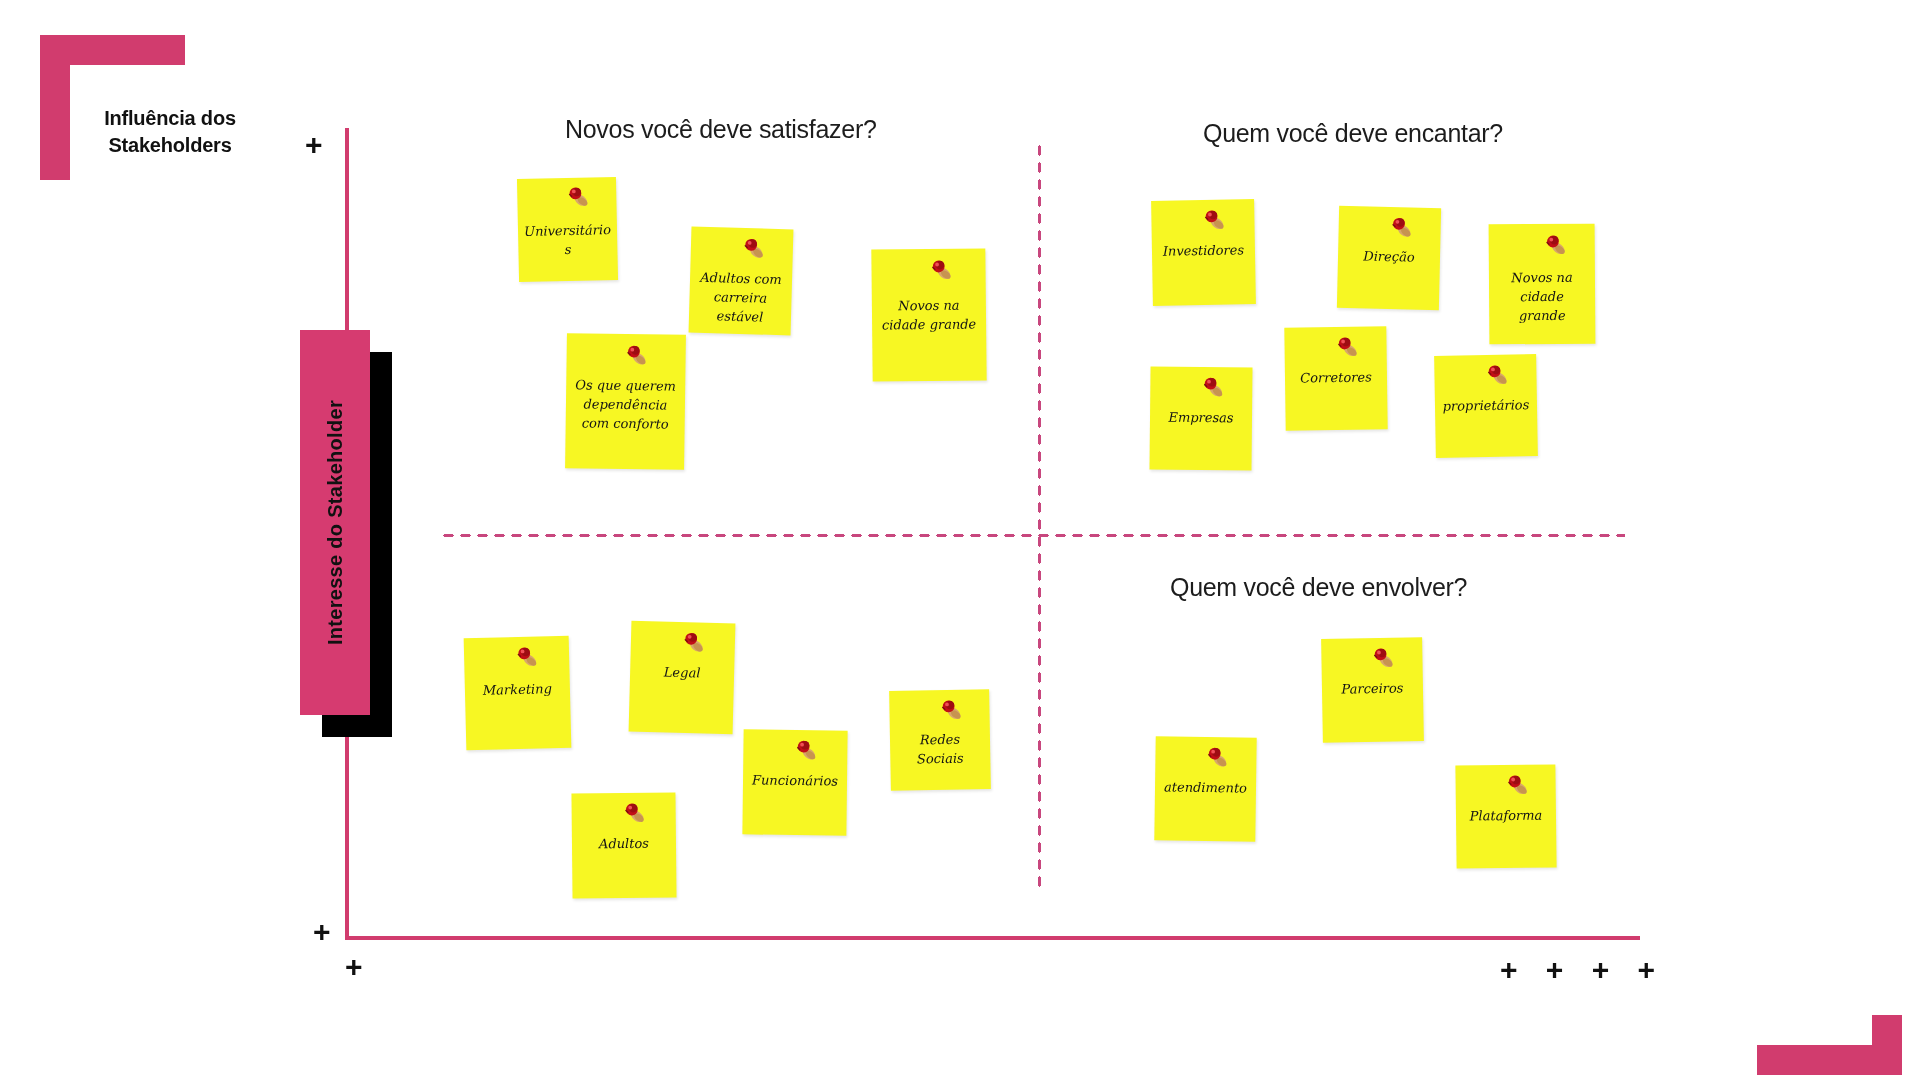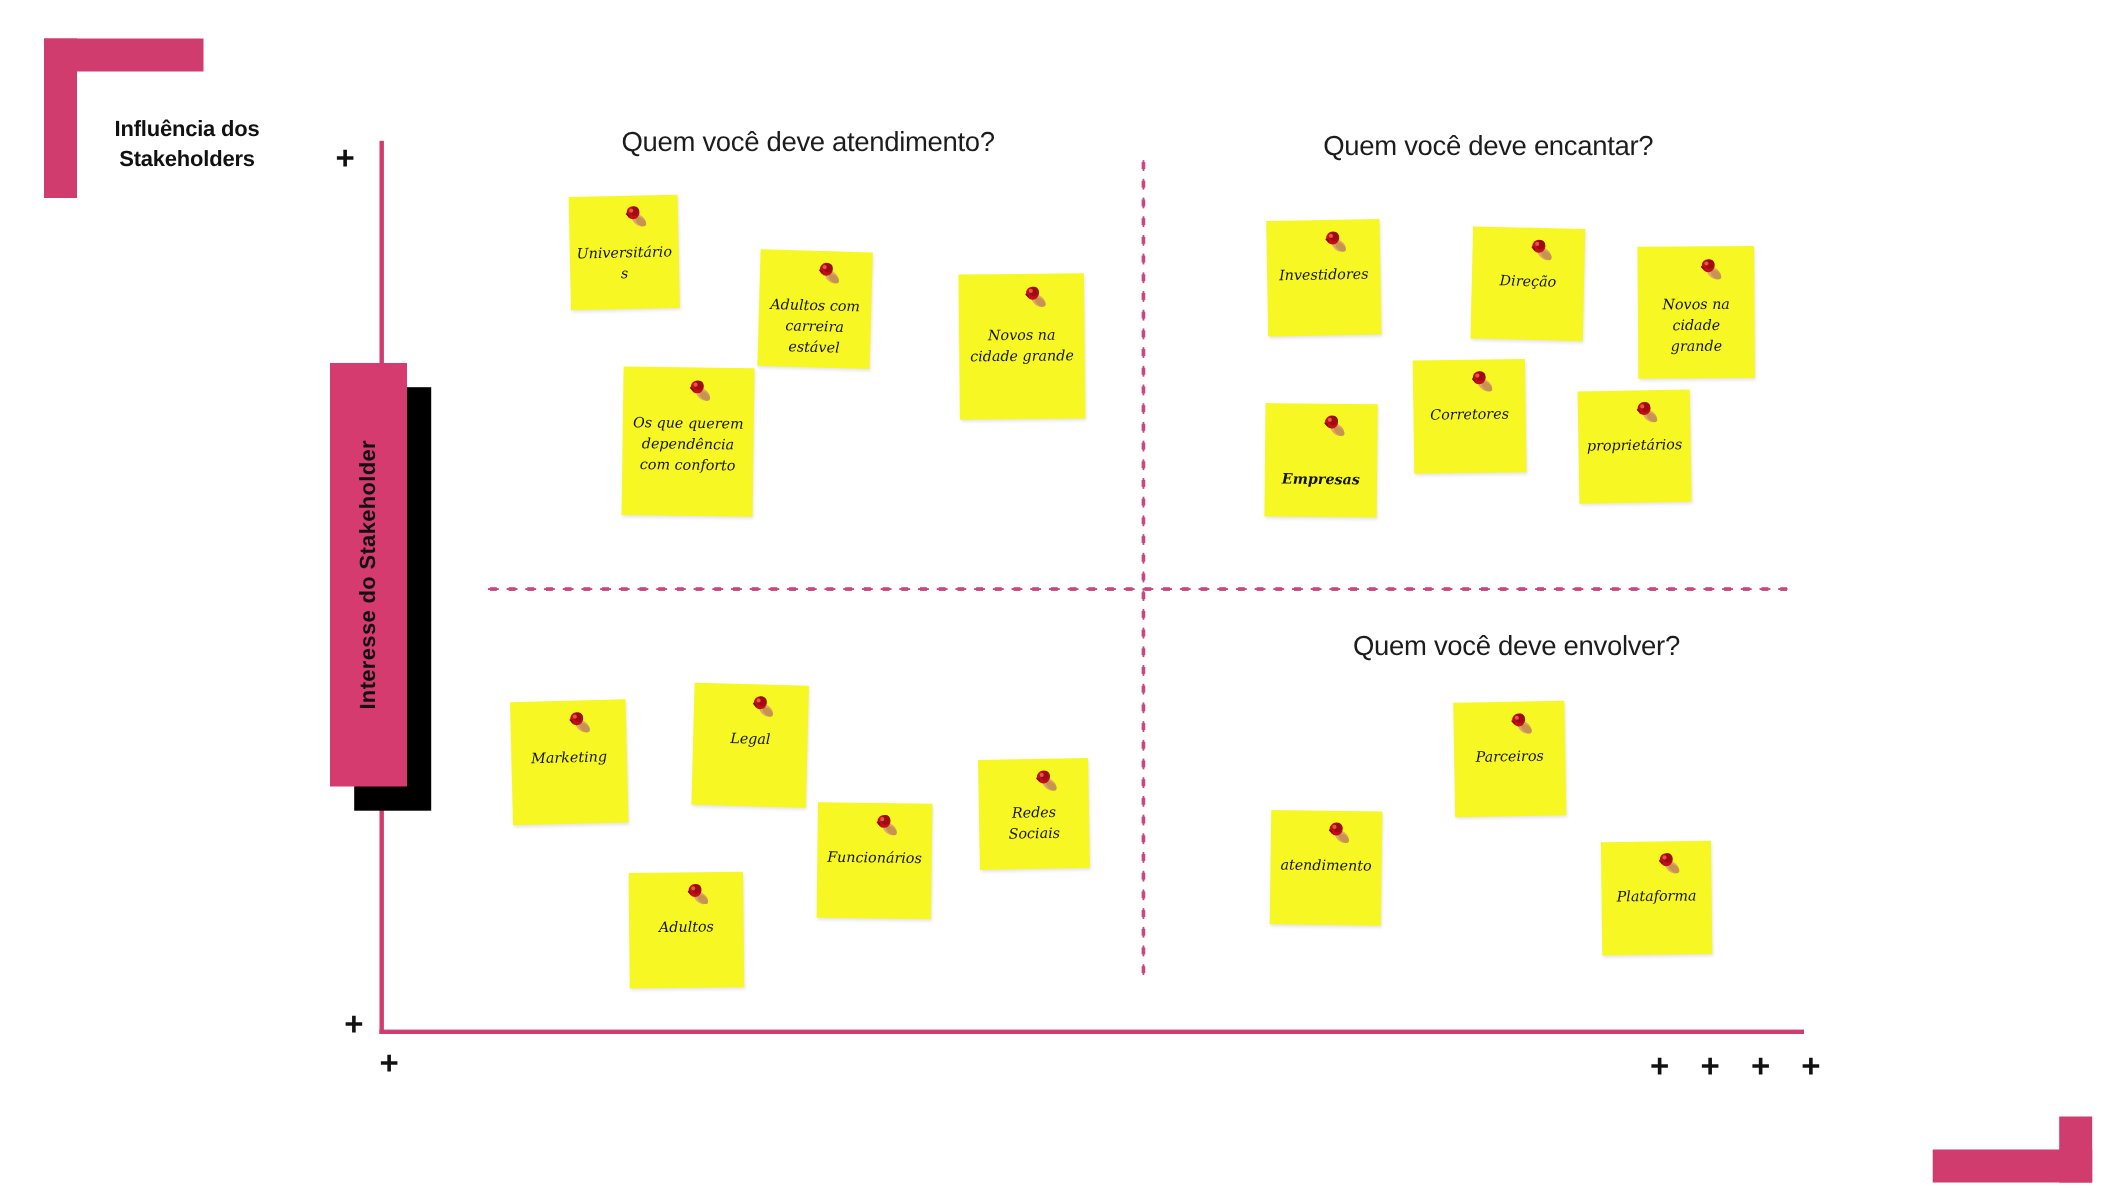--- a/index.html
+++ b/index.html
@@ -86,21 +86,21 @@
 
   
   .quadrant-title {
     position: absolute; font-size: 25px; color: #1c1c1c;
     font-family: "Liberation Sans", sans-serif; white-space: nowrap;
     letter-spacing: -0.3px;
   }
   #q-satisfazer { left: 565px;  top: 115px; }
   #q-encantar   { left: 1203px; top: 119px; }
   #q-informar   { left: 568px;  top: 572px; }
-  #q-envolver   { left: 1230px; top: 573px; }
+  #q-envolver   { left: 1170px; top: 573px; }
 
   
   .note {
     position: absolute;
     background: #f7f723;
     display: flex; align-items: flex-start; justify-content: center;
     box-shadow: 1px 2px 3px rgba(0,0,0,.10);
   }
   .note .note-text {
     position: relative; z-index: 2;
@@ -149,21 +149,21 @@
     <div class="shadow"></div>
     <div class="face">
       <span>Interesse do Stakeholder</span>
     </div>
   </div>
 
 
   <div class="dotted-v" id="divider-v"></div>
   <div class="dotted-h" id="divider-h"></div>
 
-  <div class="quadrant-title" id="q-satisfazer">Quem você deve atendimento?</div>
+  <div class="quadrant-title" id="q-satisfazer">Novos você deve satisfazer?</div>
   <div class="quadrant-title" id="q-encantar">Quem você deve encantar?</div>
   <div class="quadrant-title" id="q-envolver">Quem você deve envolver?</div>
 
   <div class="note" style="left:518px; top:178px; width:99px; height:103px; transform:rotate(-1.2deg);">
     <span class="pin" style="left:46px; top:5px;">
 <svg viewBox="0 0 30 30" width="30" height="30" xmlns="http://www.w3.org/2000/svg">
   <ellipse cx="17.5" cy="17.5" rx="7.2" ry="4.6" transform="rotate(38 17.5 17.5)" fill="#d9a86a"></ellipse>
   <ellipse cx="19.2" cy="18.8" rx="5.6" ry="3.2" transform="rotate(38 19.2 18.8)" fill="#c79450"></ellipse>
   <circle cx="12.2" cy="10.6" r="5.9" fill="#c10f16"></circle>
   <circle cx="13.6" cy="9.2" r="4.3" fill="#9e0d12"></circle>
@@ -268,21 +268,21 @@
   <div class="note" style="left:1150px; top:367px; width:102px; height:103px; transform:rotate(0.6deg);">
     <span class="pin" style="left:48px; top:6px;">
 <svg viewBox="0 0 30 30" width="30" height="30" xmlns="http://www.w3.org/2000/svg">
   <ellipse cx="17.5" cy="17.5" rx="7.2" ry="4.6" transform="rotate(38 17.5 17.5)" fill="#d9a86a"></ellipse>
   <ellipse cx="19.2" cy="18.8" rx="5.6" ry="3.2" transform="rotate(38 19.2 18.8)" fill="#c79450"></ellipse>
   <circle cx="12.2" cy="10.6" r="5.9" fill="#c10f16"></circle>
   <circle cx="13.6" cy="9.2" r="4.3" fill="#9e0d12"></circle>
   <circle cx="10.6" cy="8.6" r="1.9" fill="#f05055"></circle>
   <path d="M8.3 13.4 L6.3 11.6" stroke="#7d0b10" stroke-width="1.4" stroke-linecap="round"></path>
 </svg></span>
-    <span class="note-text" style="margin-top:61px;font-weight:bold;">Empresas</span>
+    <span class="note-text" style="margin-top:42px;">Empresas</span>
   </div>
 
   <div class="note" style="left:1435px; top:355px; width:102px; height:102px; transform:rotate(-1deg);">
     <span class="pin" style="left:48px; top:6px;">
 <svg viewBox="0 0 30 30" width="30" height="30" xmlns="http://www.w3.org/2000/svg">
   <ellipse cx="17.5" cy="17.5" rx="7.2" ry="4.6" transform="rotate(38 17.5 17.5)" fill="#d9a86a"></ellipse>
   <ellipse cx="19.2" cy="18.8" rx="5.6" ry="3.2" transform="rotate(38 19.2 18.8)" fill="#c79450"></ellipse>
   <circle cx="12.2" cy="10.6" r="5.9" fill="#c10f16"></circle>
   <circle cx="13.6" cy="9.2" r="4.3" fill="#9e0d12"></circle>
   <circle cx="10.6" cy="8.6" r="1.9" fill="#f05055"></circle>

